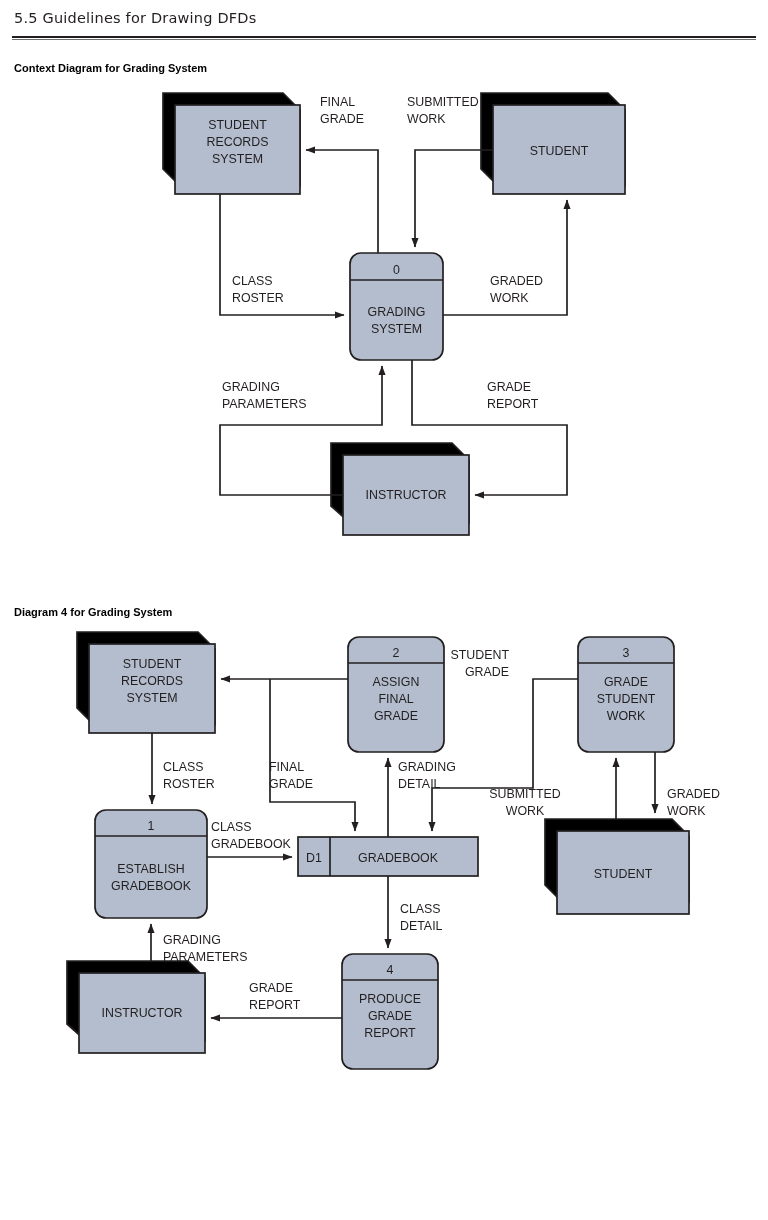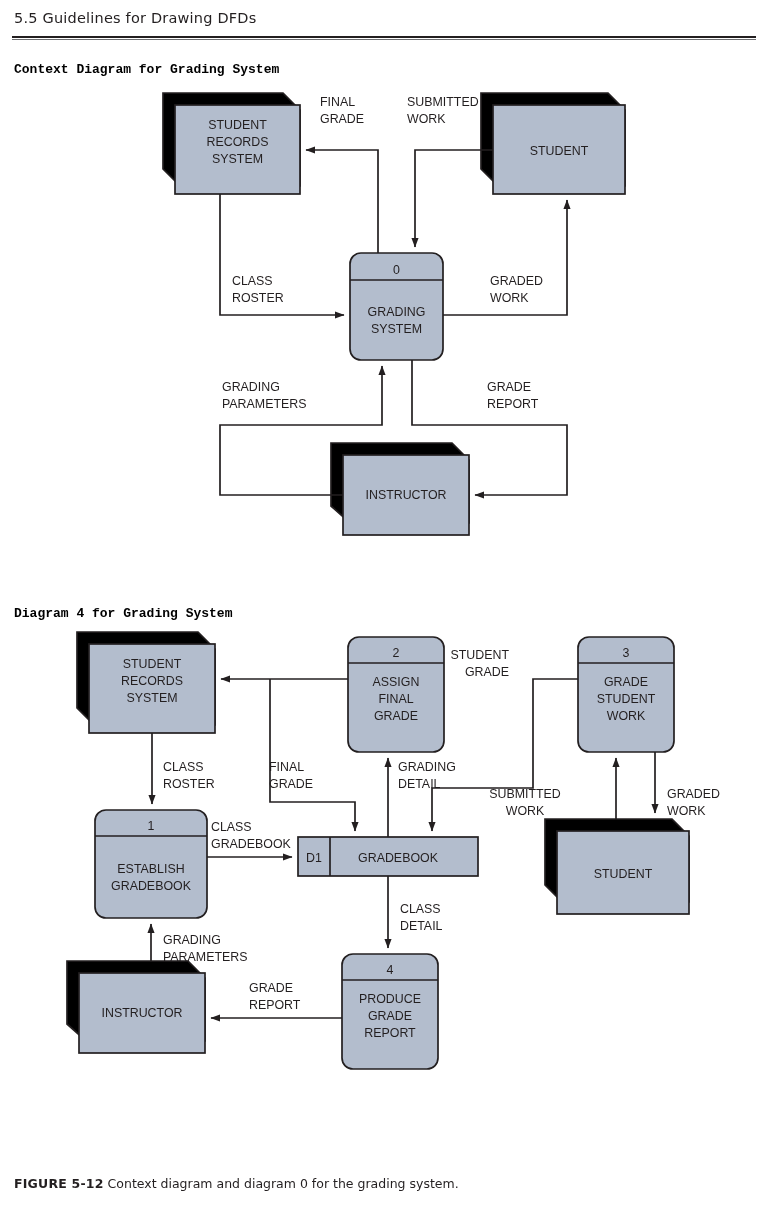--- a/index.html
+++ b/index.html
@@ -1,21 +1,21 @@
 <!DOCTYPE html>
 <html><head>
 <meta charset="utf-8">
 <style>
   html,body{margin:0;padding:0;background:#ffffff;}
   body{width:768px;height:1220px;font-family:"Liberation Sans",sans-serif;color:#000;position:relative;overflow:hidden;}
   .page{position:relative;width:768px;height:1220px;}
   .running-head{position:absolute;left:14px;top:10px;font-family:"DejaVu Sans",sans-serif;font-size:14.5px;color:#231f20;letter-spacing:.2px;white-space:nowrap;}
   .rule{position:absolute;left:12px;top:36px;width:744px;height:2px;background:#231f20;}
   .rule2{position:absolute;left:12px;top:39px;width:744px;height:1px;background:#6d6e71;}
-  .dcaption{position:absolute;font-family:Liberation Mono, monospace;font-weight:bold;font-size:13px;color:#000;white-space:nowrap;}
+  .dcaption{position:absolute;font-family:Liberation Sans, sans-serif;font-weight:bold;font-size:11px;color:#000;white-space:nowrap;}
   .cap-ctx{left:14px;top:62px;}
   .cap-d0{left:14px;top:606px;}
   .figcap{position:absolute;left:14px;top:1176px;font-family:"DejaVu Sans",sans-serif;font-size:12.5px;color:#231f20;white-space:nowrap;}
   .figcap b{font-weight:bold;letter-spacing:.2px;}
   svg{position:absolute;left:0;top:0;overflow:visible;}
   .flowtext{font-family:"Liberation Sans",sans-serif;font-size:12.4px;fill:#231f20;}
   .boxtext{font-family:"Liberation Sans",sans-serif;font-size:12.4px;fill:#231f20;}
   .num{font-family:"Liberation Sans",sans-serif;font-size:12.4px;fill:#231f20;}
   .ln{stroke:#231f20;stroke-width:1.7;fill:none;}
   .shp{stroke:#231f20;stroke-width:1.7;}
@@ -228,18 +228,14 @@
       <text class="flowtext" x="400" y="310">DETAIL</text>
     </g>
 
     <g>
       <path class="ln" d="M342,398 L211,398" marker-end="url(#ah2)"></path>
       <text class="flowtext" x="249" y="372">GRADE</text>
       <text class="flowtext" x="249" y="389">REPORT</text>
     </g>
   </svg>
 
-  <div class="figcap">
-    <b>FIGURE 5-12</b>
-    <span>Context diagram and diagram 0 for the grading system.</span>
-  </div>
 
 </div>
 
 </body></html>

